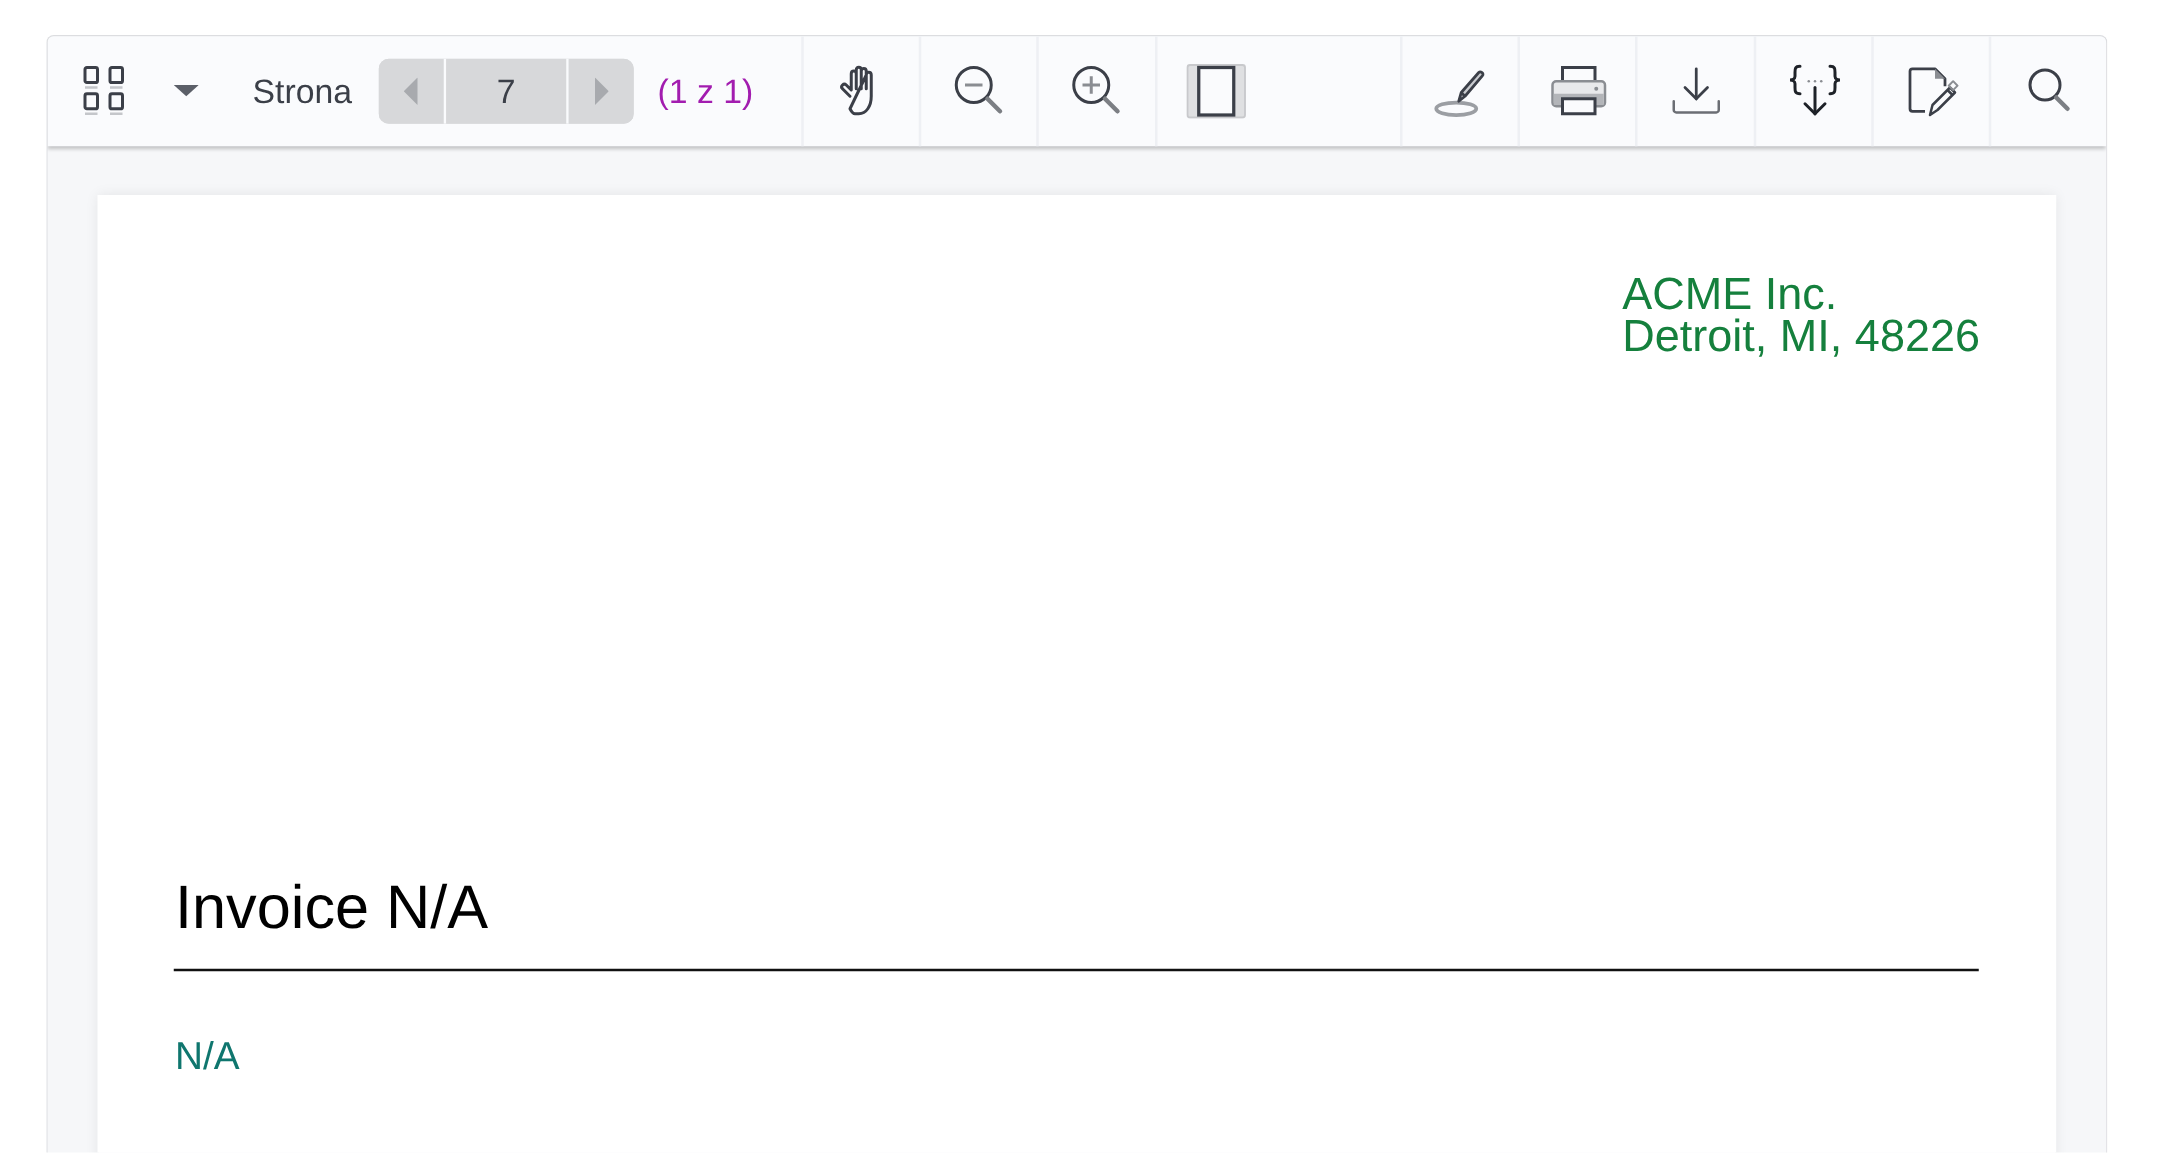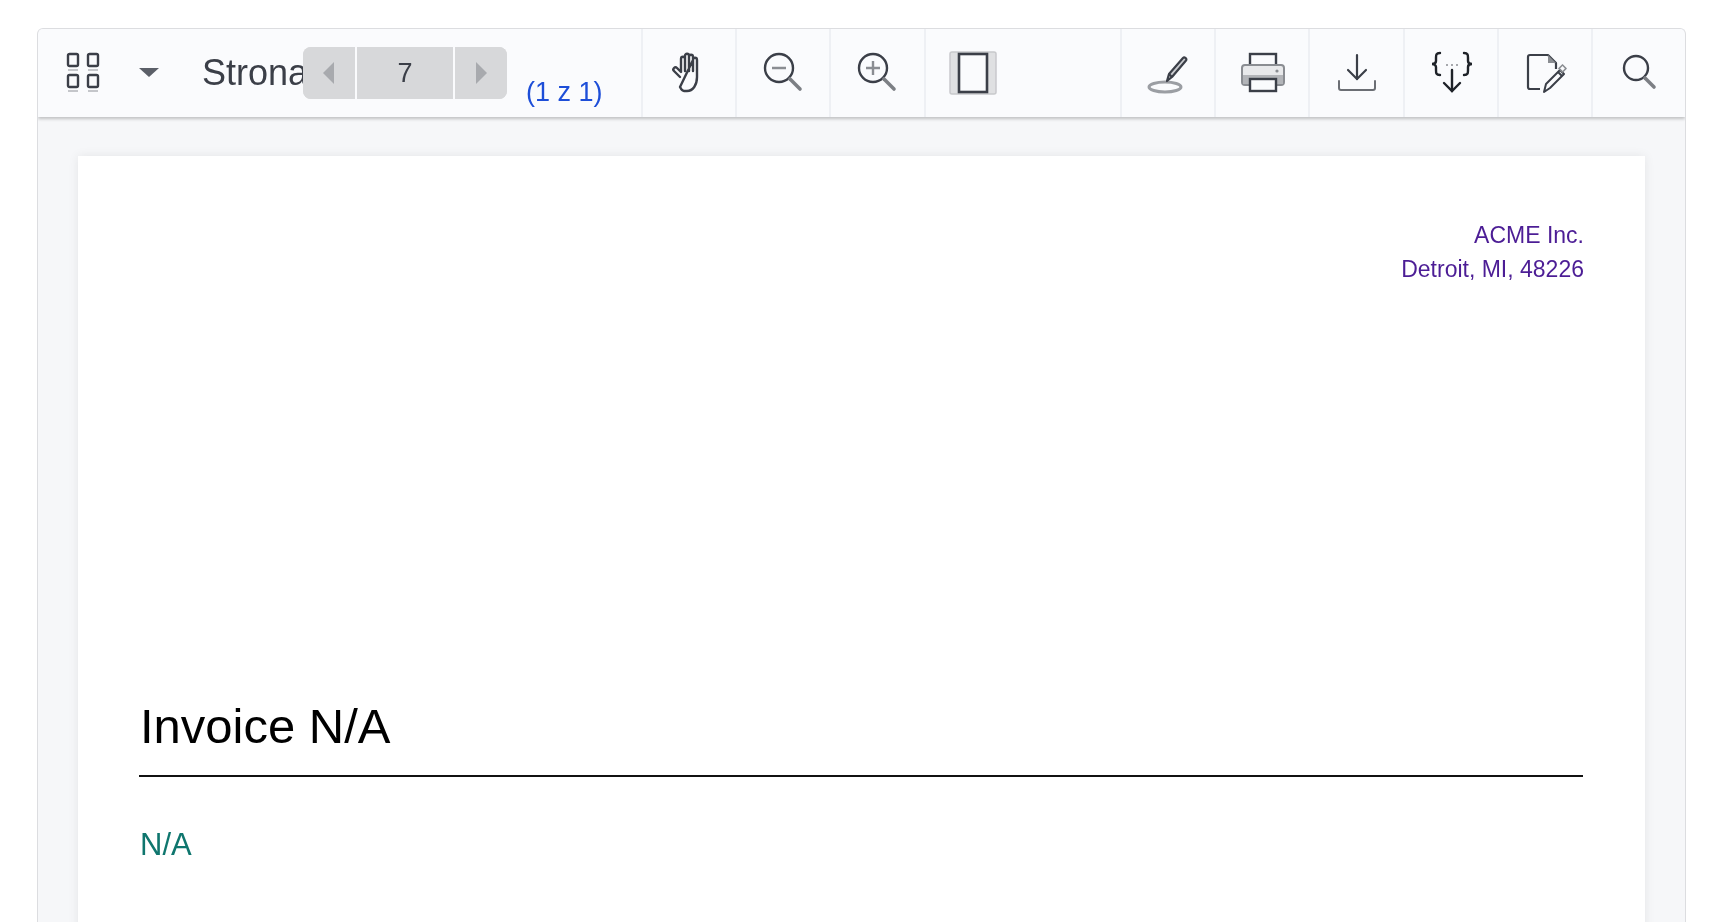--- a/index.html
+++ b/index.html
@@ -18,36 +18,36 @@
   .toolbar {
     position: absolute; left: 0; top: 0; width: 100%; height: 88px;
     background: #fafbfd;
     box-shadow: 0 2px 3px rgba(0,0,0,0.22);
     z-index: 2;
   }
   .tb-abs { position: absolute; display: flex; align-items: center; justify-content: center; }
 
   .grid-btn { left: 24px; top: 18px; width: 42px; height: 52px; cursor: pointer; }
   .dd-btn { left: 96px; top: 30px; width: 30px; height: 28px; cursor: pointer; }
-  .page-label { left: 164px; top: 24px; height: 40px; font-size: 36px; color: #3b3f48; }
+  .page-label { left: 164px; top: 24px; height: 40px; font-size: 27px; color: #3b3f48; }
 
   .pager {
     position: absolute; left: 265px; top: 18px; width: 204px; height: 52px;
     display: flex; border-radius: 8px; overflow: hidden; background: #d7d8da;
   }
   .pager .seg { display: flex; align-items: center; justify-content: center; background: #d7d8da; }
   .pager .prev { width: 52px; cursor: pointer; }
   .pager .sep { width: 2px; background: #fafbfd; }
   .pager .num { width: 96px; }
   .pager .next { width: 52px; cursor: pointer; }
   .pager input {
     width: 96px; height: 52px; border: none; background: transparent; text-align: center;
     font-family: "Liberation Sans", sans-serif; font-size: 27px; color: #3b3f48; outline: none;
   }
-  .page-count { left: 488px; top: 24px; height: 40px; font-size: 27px; color: #1d4ed8; margin-top: 19px; }
+  .page-count { left: 488px; top: 24px; height: 40px; font-size: 27px; color: #a21caf; }
 
   .divider { position: absolute; top: 0; width: 2px; height: 88px; background: #eef0f4; }
 
   .icon-cell {
     position: absolute; top: 0; width: 94px; height: 88px;
     display: flex; align-items: center; justify-content: center; cursor: pointer;
   }
 
   .page {
     position: absolute; left: 40px; top: 127px; width: 1567px; height: 800px;
@@ -61,22 +61,22 @@
   .logo-inner {
     width: 100%; height: 100%; background: #eeeeee;
     display: flex; flex-direction: column; align-items: center; justify-content: center;
     font-family: "DejaVu Sans", sans-serif; font-weight: bold; color: #272c35;
     line-height: 0.95;
   }
   .logo-line1 { font-size: 58px; letter-spacing: 1px; transform: scaleY(1.15); }
   .logo-line2 { font-size: 92px; letter-spacing: 2px; transform: scaleY(1.15); margin-top: 10px; }
 
   .address {
-    position: absolute; right: 61px; top: 62px; text-align: right;
-    font-size: 23px; line-height: 34px; color: #4c1d95;
+    position: absolute; right: 61px; top: 62px; text-align: left;
+    font-size: 36px; line-height: 34px; color: #15803d;
   }
   .invoice-title {
     position: absolute; left: 62px; top: 540px; font-size: 49px; color: #000; line-height: 60px;
   }
   .rule { position: absolute; left: 61px; top: 619px; width: 1444px; height: 2px; background: #111; }
   .invoice-sub {
     position: absolute; left: 62px; top: 671px; font-size: 31px; color: #0f766e; line-height: 36px;
   }
 </style>
 </head>

